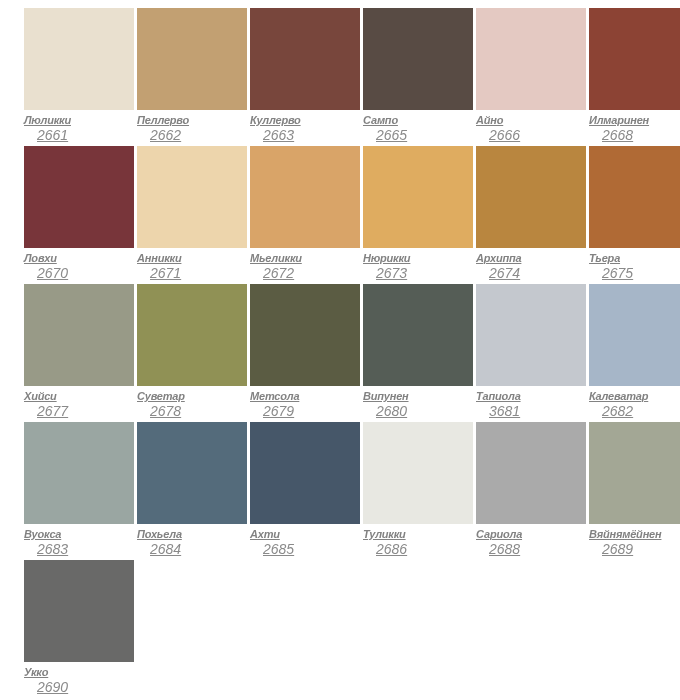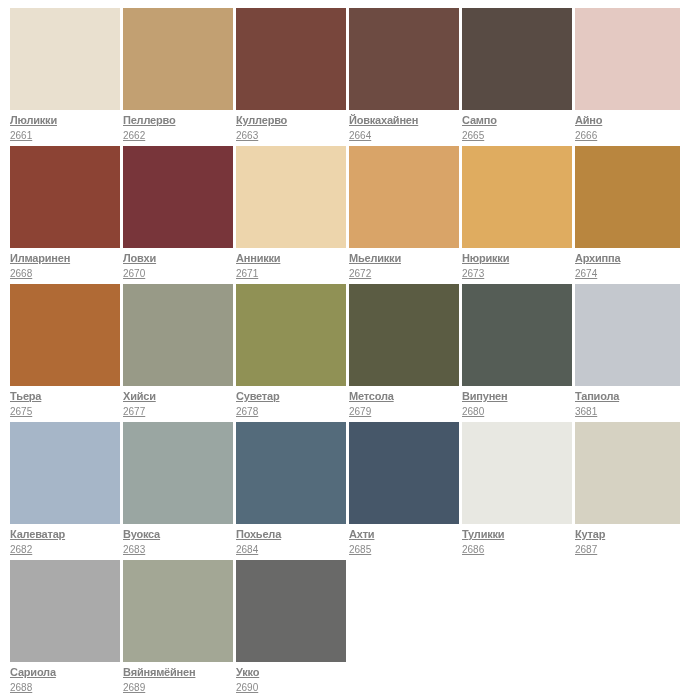--- a/index.html
+++ b/index.html
@@ -11,21 +11,22 @@
     background: #ffffff;
     font-family: "Liberation Sans", sans-serif;
     overflow: hidden;
   }
   #palette-grid {
     display: grid;
     grid-template-columns: repeat(6, 110px);
     grid-template-rows: repeat(5, 138px);
     column-gap: 3px;
     row-gap: 0px;
-    padding: 8px 0 0 10px;
+    padding: 8px 0 0 24px;
+    font-style: italic;
   }
   .swatch-card {
     display: flex;
     flex-direction: column;
     width: 110px;
   }
   .swatch-chip {
     width: 110px;
     height: 102px;
     display: block;
@@ -35,52 +36,48 @@
     font-weight: bold;
     color: #828282;
     text-decoration: underline;
     line-height: 13px;
     margin-top: 4px;
     white-space: nowrap;
     letter-spacing: -0.2px;
     cursor: pointer;
   }
   .swatch-code {
-    font-size: 10px;
+    font-size: 14px;
     font-weight: normal;
     color: #8a8a8a;
     text-decoration: underline;
     line-height: 13px;
     margin-top: 2px;
     cursor: pointer;
+    margin-left: 13px;
   }
 </style>
 </head>
 <body>
 
 <div id="palette-grid">
     <div class="swatch-card">
       <span class="swatch-chip" style="background: rgb(233, 224, 207);"></span>
       <a class="swatch-label">Люликки</a>
       <a class="swatch-code">2661</a>
     </div>
     <div class="swatch-card">
       <span class="swatch-chip" style="background: rgb(194, 160, 114);"></span>
       <a class="swatch-label">Пеллерво</a>
       <a class="swatch-code">2662</a>
     </div>
     <div class="swatch-card">
       <span class="swatch-chip" style="background: rgb(120, 70, 60);"></span>
       <a class="swatch-label">Куллерво</a>
       <a class="swatch-code">2663</a>
-    </div>
-    <div class="swatch-card">
-      <span class="swatch-chip" style="background: rgb(109, 75, 66);"></span>
-      <a class="swatch-label">Йовкахайнен</a>
-      <a class="swatch-code">2664</a>
     </div>
     <div class="swatch-card">
       <span class="swatch-chip" style="background: rgb(88, 75, 68);"></span>
       <a class="swatch-label">Сампо</a>
       <a class="swatch-code">2665</a>
     </div>
     <div class="swatch-card">
       <span class="swatch-chip" style="background: rgb(228, 201, 194);"></span>
       <a class="swatch-label">Айно</a>
       <a class="swatch-code">2666</a>
@@ -164,25 +161,20 @@
       <span class="swatch-chip" style="background: rgb(70, 87, 105);"></span>
       <a class="swatch-label">Ахти</a>
       <a class="swatch-code">2685</a>
     </div>
     <div class="swatch-card">
       <span class="swatch-chip" style="background: rgb(232, 232, 226);"></span>
       <a class="swatch-label">Туликки</a>
       <a class="swatch-code">2686</a>
     </div>
     <div class="swatch-card">
-      <span class="swatch-chip" style="background: rgb(214, 210, 194);"></span>
-      <a class="swatch-label">Кутар</a>
-      <a class="swatch-code">2687</a>
-    </div>
-    <div class="swatch-card">
       <span class="swatch-chip" style="background: rgb(170, 170, 170);"></span>
       <a class="swatch-label">Сариола</a>
       <a class="swatch-code">2688</a>
     </div>
     <div class="swatch-card">
       <span class="swatch-chip" style="background: rgb(163, 167, 149);"></span>
       <a class="swatch-label">Вяйнямёйнен</a>
       <a class="swatch-code">2689</a>
     </div>
     <div class="swatch-card">

